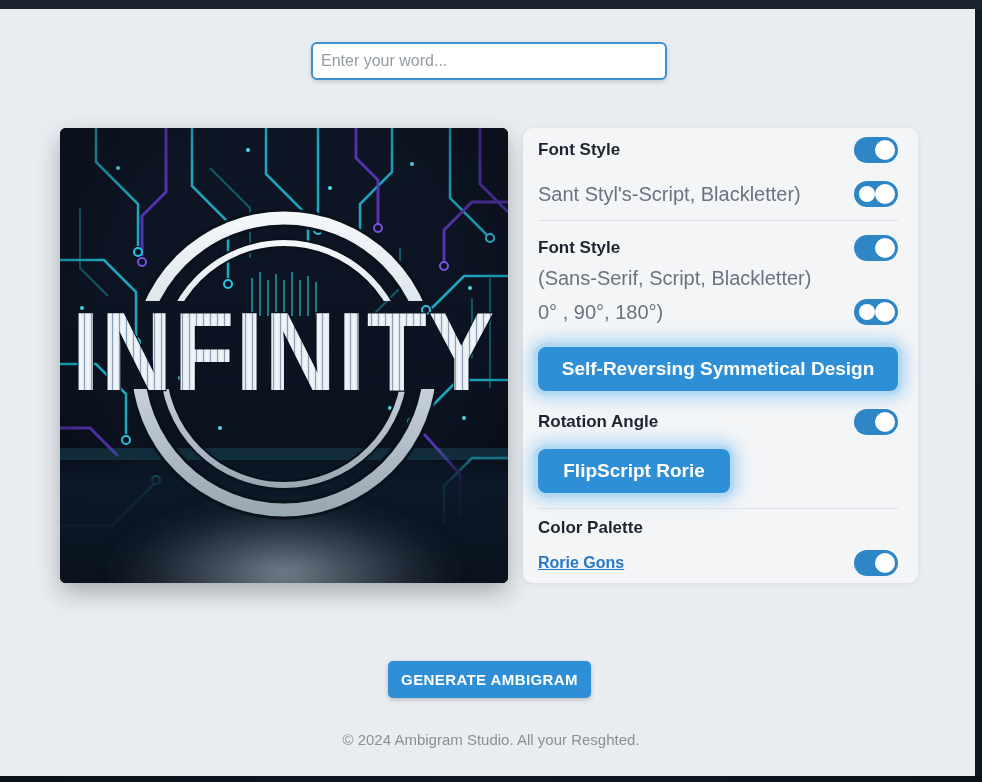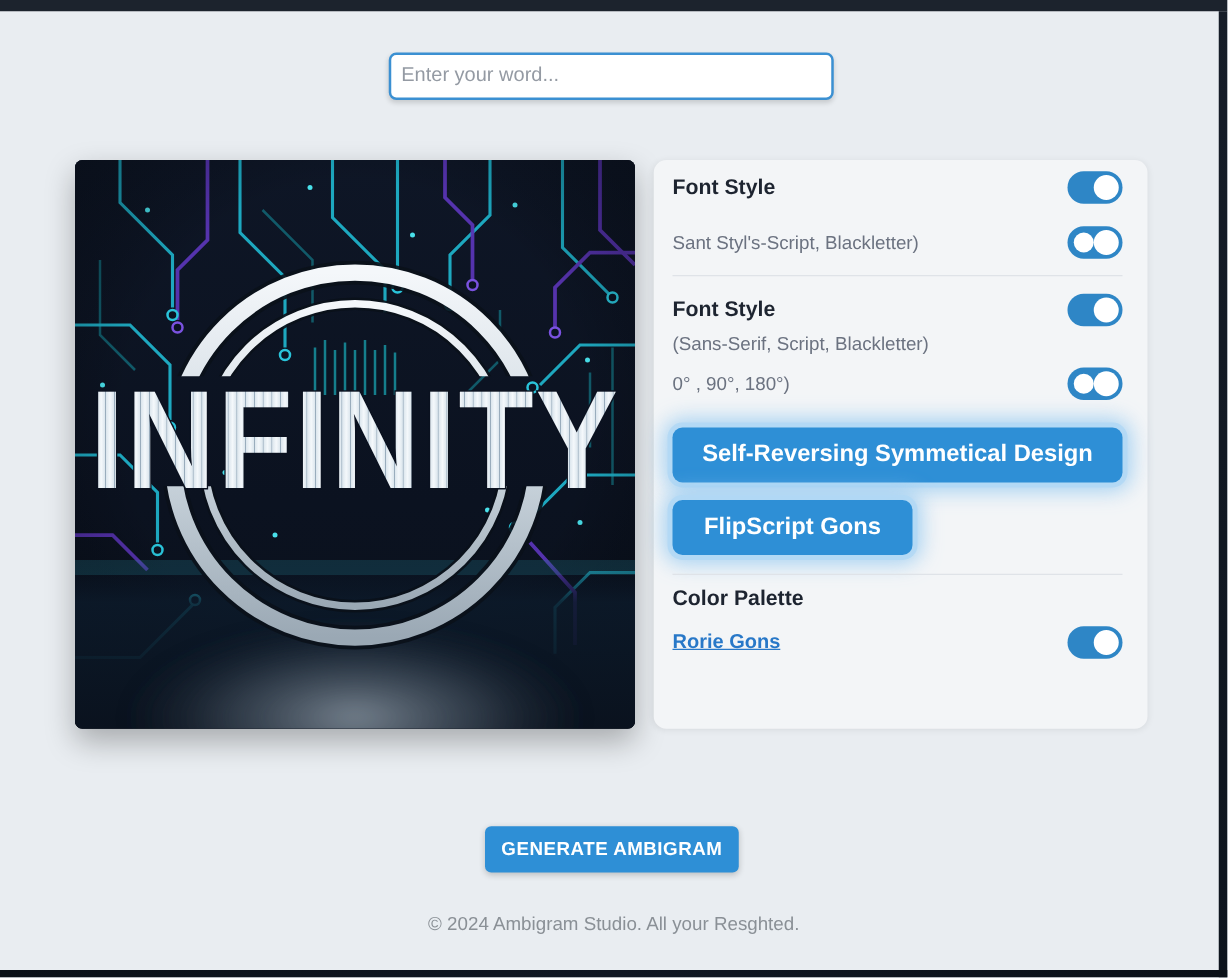--- a/index.html
+++ b/index.html
@@ -23,21 +23,21 @@
   
   .preview-card{left:60px;top:128px;width:448px;height:455px;border-radius:6px;
     overflow:hidden;box-shadow:0 10px 24px rgba(0,0,0,.28);background:#0b1322;}
 
   
   .settings-card{left:523px;top:128px;width:395px;height:455px;background:#f3f5f7;
     border-radius:10px;box-shadow:0 1px 6px rgba(0,0,0,.08);box-sizing:border-box;
     padding:7px 20px 0 15px;}
   .row{display:flex;align-items:center;justify-content:space-between;}
   .sec-title{font-size:17px;font-weight:bold;color:#1d2430;}
-  .sec-sub{font-size:15px;color:#6b7280;}
+  .sec-sub{font-size:20px;color:#6b7280;}
   .divider{border:none;border-top:1px solid #dfe3e8;margin:13px 0 0 0;}
 
   
   .toggle{width:44px;height:26px;border-radius:13px;background:#2e86c6;
     position:relative;flex:0 0 auto;cursor:pointer;}
   .toggle .knob{position:absolute;right:3px;top:3px;width:20px;height:20px;
     border-radius:50%;background:#fff;}
   .toggle.double .knob2{position:absolute;left:5px;top:5px;width:16px;height:16px;
     border-radius:50%;background:#fff;}
 
@@ -243,22 +243,28 @@
   <div class="row mt9">
     <span class="sec-sub">0° , 90°, 180°)</span>
     <span class="toggle double">
       <span class="knob2"></span>
       <span class="knob"></span>
     </span>
   </div>
 
   <button class="glow-btn btn-symmetry">Self-Reversing Symmetical Design</button>
 
-
-  <button class="glow-btn btn-flipscript">FlipScript Gons</button>
+  <div class="row mt18">
+    <span class="sec-title">Rotation Angle</span>
+    <span class="toggle">
+      <span class="knob"></span>
+    </span>
+  </div>
+
+  <button class="glow-btn btn-flipscript">FlipScript Rorie</button>
 
   <hr class="divider" style="margin-top:15px;">
 
   <div class="mt9">
     <span class="sec-title">Color Palette</span>
   </div>
 
   <div class="row mt10">
     <a class="palette-link">Rorie Gons</a>
     <span class="toggle">

